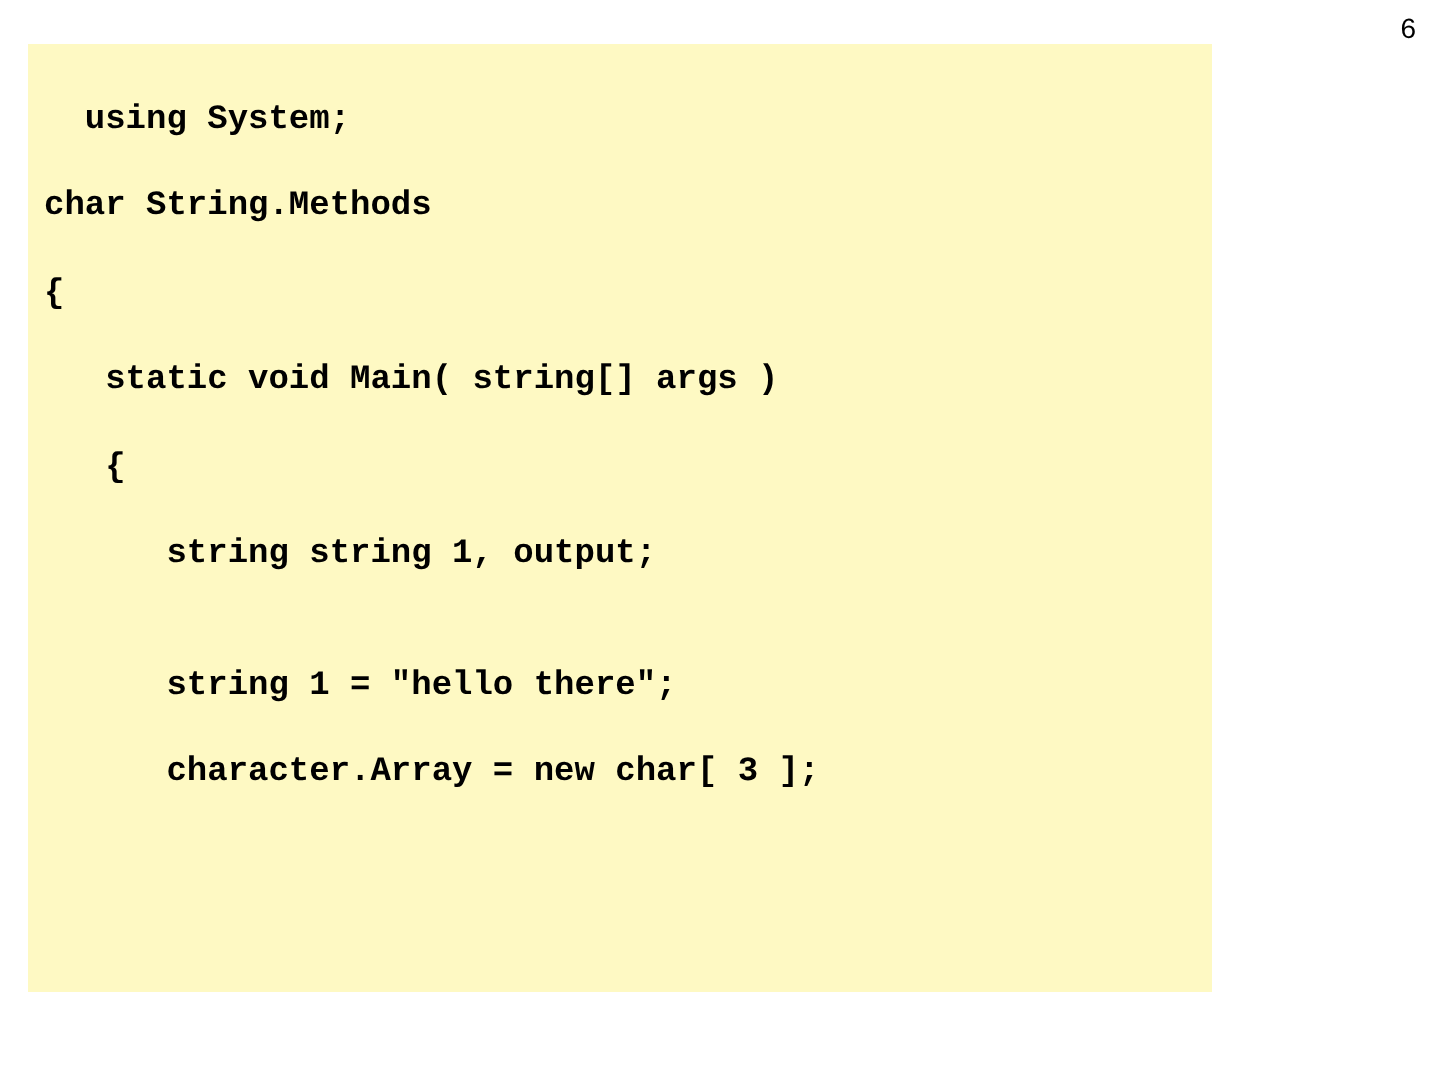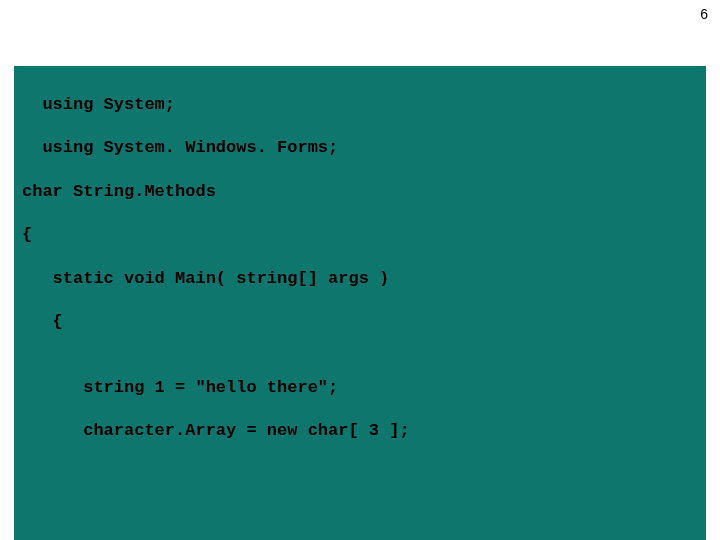--- a/index.html
+++ b/index.html
@@ -19,48 +19,47 @@
       top: 6px;
       right: 12px;
       font-family: Arial, sans-serif;
       font-size: 14px;
       color: #000;
     }
     .code-block {
       position: absolute;
       top: 22px;
       left: 14px;
-      width: 692px;
+      width: 592px;
       height: 474px;
-      background: #0f766e;
+      background: #fef9c3;
       padding: 6px 8px 6px 8px;
       font-size: 17px;
       line-height: 1.28;
       color: #000;
       font-weight: bold;
       white-space: pre;
       overflow: hidden;
-      margin-top: 44px;
     }
     .code-line {
       display: block;
     }
   </style>
 </head>
 <body>
 
 <div class="slide-number">6</div>
 
 <div class="code-block">
 <span class="code-line">  using System;</span>
-<span class="code-line">  using System. Windows. Forms;</span>
 <span class="code-line">char String.Methods</span>
 <span class="code-line">{</span>
 <span class="code-line">   static void Main( string[] args )</span>
 <span class="code-line">   {</span>
+<span class="code-line">      string string 1, output;</span>
 <span class="code-line"></span>
 <span class="code-line">      string 1 = "hello there";</span>
 <span class="code-line">      character.Array = new char[ 3 ];</span>
 <span class="code-line"></span>
 
 
 <span class="code-line"></span>
 
 <span class="code-line"></span>
 

